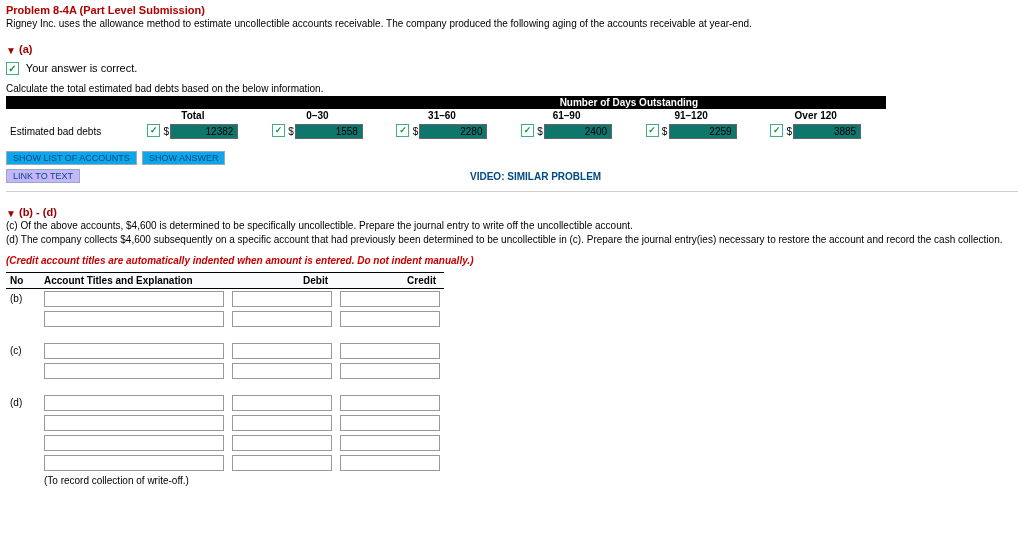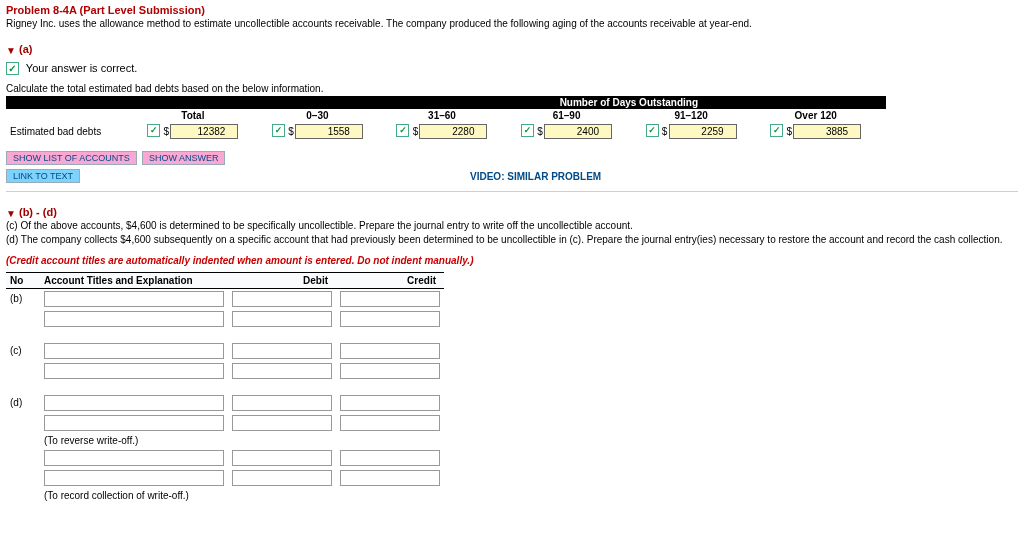--- a/index.html
+++ b/index.html
@@ -26,43 +26,43 @@
   .aging-wrap { width: 880px; }
   .aging-header-row { background: #000; color: #fff; font-weight: bold; text-align: center; font-size: 10px; }
   .aging-header-row td { padding: 1px 0; }
   .aging { border-collapse: collapse; width: 100%; font-size: 10px; }
   .aging td { padding: 1px 4px; white-space: nowrap; }
   .col-label { text-align: left; width: 120px; }
   .col-val { text-align: center; width: 120px; }
   .bold { font-weight: bold; }
   .num-output {
     display: inline-block; min-width: 68px; text-align: right;
-    border: 1px solid #666; background: #fef9c3; padding: 1px 12px;
+    border: 1px solid #666; background: #0f766e; padding: 1px 4px;
     font-size: 10px; box-sizing: border-box;
   }
   .chk-mini {
     display: inline-block; width: 11px; height: 11px;
     border: 1px solid #4a8; color: #093; font-size: 9px;
     line-height: 11px; text-align: center; font-weight: bold;
     vertical-align: top; margin-right: 2px; background:#fff;
   }
   .est-row td.col-val { padding-top: 2px; padding-bottom: 2px; }
   .lead-dollar { display:inline-block; width:8px; font-size:10px; }
 
   
   .btn-row { margin: 10px 0 4px 0; }
   .mini-btn {
     display: inline-block; font-size: 9px; color: #004b87;
-    border: 1px solid #9ab; padding: 1px 6px; background: #f9a8d4;
+    border: 1px solid #9ab; padding: 1px 6px; background: #0ea5e9;
     margin-right: 2px;
   }
   .link-row { margin: 4px 0 6px 0; display: flex; align-items: center; }
   .link-box {
     display: inline-block; font-size: 9px; color: #004b87;
-    border: 1px solid #9ab; padding: 1px 6px; background: #7dd3fc;
+    border: 1px solid #9ab; padding: 1px 6px; background: #c4b5fd;
   }
   .video-link { font-size: 10px; color: #004b87; font-weight: bold; margin-left: 390px; }
 
   hr.sep { border: none; border-top: 1px solid #cfcfcf; margin: 8px 0 14px 0; }
 
   .sub-desc { font-size: 10px; line-height: 14px; margin-bottom: 8px; }
   .red-note { color: #c80000; font-style: italic; font-weight: bold; font-size: 10px; margin: 6px 0; }
 
   
   .je-table { border-collapse: collapse; font-size: 10px; }
@@ -214,24 +214,20 @@
     <td><input class="je-input je-title" style=""></td>
     <td><input class="je-input je-amt" style=""></td>
     <td><input class="je-input je-amt" style=""></td>
   </tr>
   <tr>
     <td></td>
     <td><input class="je-input je-title" style=""></td>
     <td><input class="je-input je-amt" style=""></td>
     <td><input class="je-input je-amt" style=""></td>
   </tr>
-  <tr>
-        <td></td>
-        <td colspan="3" class="je-caption">(To reverse write-off.)</td>
-      </tr>
 
   <tr>
     <td></td>
     <td><input class="je-input je-title" style=""></td>
     <td><input class="je-input je-amt" style=""></td>
     <td><input class="je-input je-amt" style=""></td>
   </tr>
   <tr>
     <td></td>
     <td><input class="je-input je-title" style=""></td>

